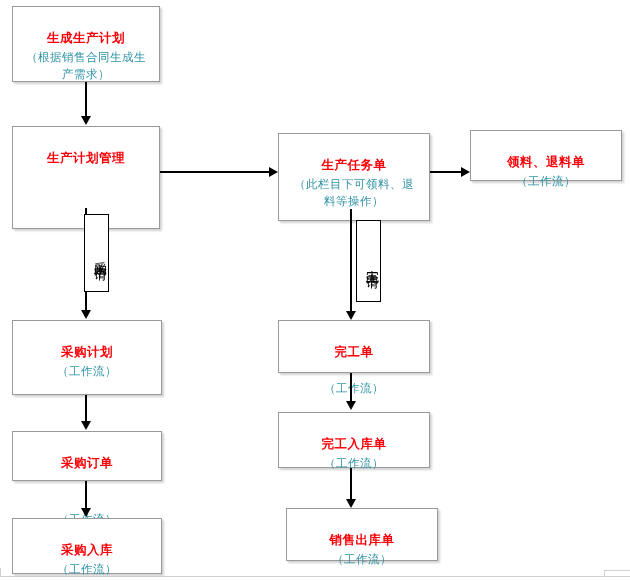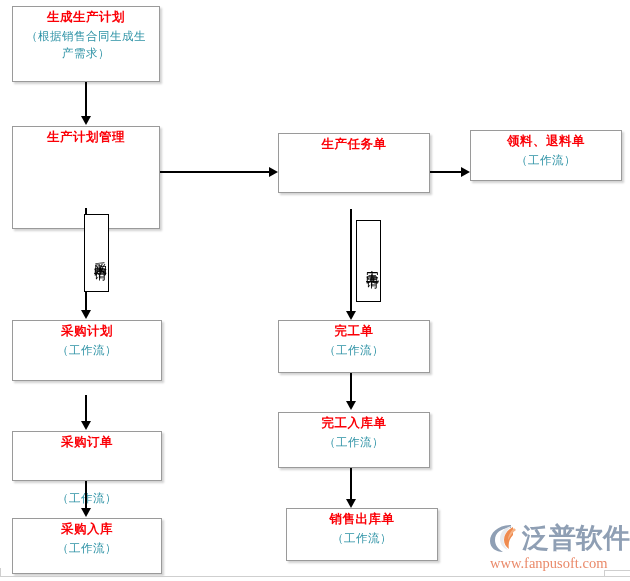--- a/index.html
+++ b/index.html
@@ -21,21 +21,21 @@
   
   .node {
     position: absolute;
     box-sizing: border-box;
     background: #ffffff;
     border: 1px solid #9a9a9a;
     box-shadow: 2px 2px 2px rgba(0,0,0,0.18);
     display: flex;
     flex-direction: column;
     align-items: center;
-    padding-top: 2px;
+    padding-top: 23px;
     text-align: center;
   }
   .node .title {
     color: #fb0007;
     font-weight: bold;
     font-size: 12.5px;
     line-height: 16px;
     letter-spacing: 0.5px;
     white-space: nowrap;
   }
@@ -147,21 +147,21 @@
   <div class="arrow-down" style="left:81px; top:116px;"></div>
 
   <div class="node wide-sub" style="left:12px; top:126px; width:148px; height:103px;">
     <div class="title">生产计划管理</div>
   </div>
 
   <div class="vline" style="left:85px; top:208px; height:105px;"></div>
   <div class="arrow-down" style="left:81px; top:310px;"></div>
   <div class="vlabel" style="left:84px; top:214px; width:25px; height:78px;">采购申请</div>
 
-  <div class="node" style="left:12px; top:320px; width:150px; height:61px;">
+  <div class="node" style="left:12px; top:320px; width:150px; height:75px;">
     <div class="title">采购计划</div>
     <div class="sub">（工作流）</div>
   </div>
 
   <div class="vline" style="left:85px; top:395px; height:29px;"></div>
   <div class="arrow-down" style="left:81px; top:421px;"></div>
 
   <div class="node" style="left:12px; top:431px; width:150px; height:50px;gap:37px;">
     <div class="title">采购订单</div>
     <div class="sub">（工作流）</div>
@@ -171,32 +171,33 @@
   <div class="arrow-down" style="left:81px; top:508px;"></div>
 
   <div class="node" style="left:12px; top:518px; width:150px; height:56px;">
     <div class="title">采购入库</div>
     <div class="sub">（工作流）</div>
   </div>
 
   <div class="hline" style="left:160px; top:171px; width:110px;"></div>
   <div class="arrow-right" style="left:269px; top:167px;"></div>
 
-  <div class="node wide-sub" style="left:278px; top:133px; width:152px; height:60px;">
+  <div class="node wide-sub" style="left:278px; top:133px; width:152px; height:88px;">
     <div class="title">生产任务单</div>
+    <div class="sub">（此栏目下可领料、退料等操作）</div>
   </div>
 
   <div class="hline" style="left:430px; top:171px; width:33px;"></div>
   <div class="arrow-right" style="left:461px; top:167px;"></div>
 
   <div class="vline" style="left:350px; top:209px; height:106px;"></div>
   <div class="arrow-down" style="left:346px; top:311px;"></div>
   <div class="vlabel" style="left:356px; top:220px; width:25px; height:82px;">完工申请</div>
 
-  <div class="node" style="left:278px; top:320px; width:152px; height:53px;">
+  <div class="node" style="left:278px; top:320px; width:152px; height:53px;gap:17px;">
     <div class="title">完工单</div>
     <div class="sub">（工作流）</div>
   </div>
 
   <div class="vline" style="left:350px; top:373px; height:31px;"></div>
   <div class="arrow-down" style="left:346px; top:401px;"></div>
 
   <div class="node" style="left:278px; top:412px; width:152px; height:56px;">
     <div class="title">完工入库单</div>
     <div class="sub">（工作流）</div>
@@ -208,31 +209,19 @@
   <div class="node" style="left:278px; top:508px; width:152px; height:53px;margin-left:8px;">
     <div class="title">销售出库单</div>
     <div class="sub">（工作流）</div>
   </div>
 
   <div class="node" style="left:470px; top:130px; width:152px; height:51px;">
     <div class="title">领料、退料单</div>
     <div class="sub">（工作流）</div>
   </div>
 
-  <div id="logo">
-    <div class="logo-row">
-      <svg width="34" height="32" viewBox="0 0 34 32">
-        <path d="M23 3 C10 3 2 11 2 19 C2 26 8 30 15 30 C10 27 7 23 7 18 C7 11 13 6 23 6 Z" fill="#8f9fb4"></path>
-        <path d="M24 4 C17 5 12 10 12 17 C12 22 15 26 20 28 C16 24 15 20 16 16 C17 11 20 7 24 4 Z" fill="#e8e9ec"></path>
-        <path d="M25 5 C19 8 16 13 16 18 C16 22 18 25 21 27 C20 22 21 17 25 13 Z" fill="#ef8a4e"></path>
-        <path d="M26 6 C22 10 20 14 20 18 C22 14 25 10 28 8 Z" fill="#f5b183"></path>
-      </svg>
-      <span class="logo-text">泛普软件</span>
-    </div>
-    <div class="logo-url">www.fanpusoft.com</div>
-  </div>
 
   <div class="edge-line" style="left:0px; top:576px; width:630px; height:1px;"></div>
   <div class="edge-line" style="left:0px; top:568px; width:1px; height:9px;"></div>
   <div class="edge-line" style="left:604px; top:570px; width:1px; height:7px;"></div>
   <div class="edge-line" style="left:604px; top:570px; width:26px; height:1px;"></div>
 
 </div>
 
 </body></html>

